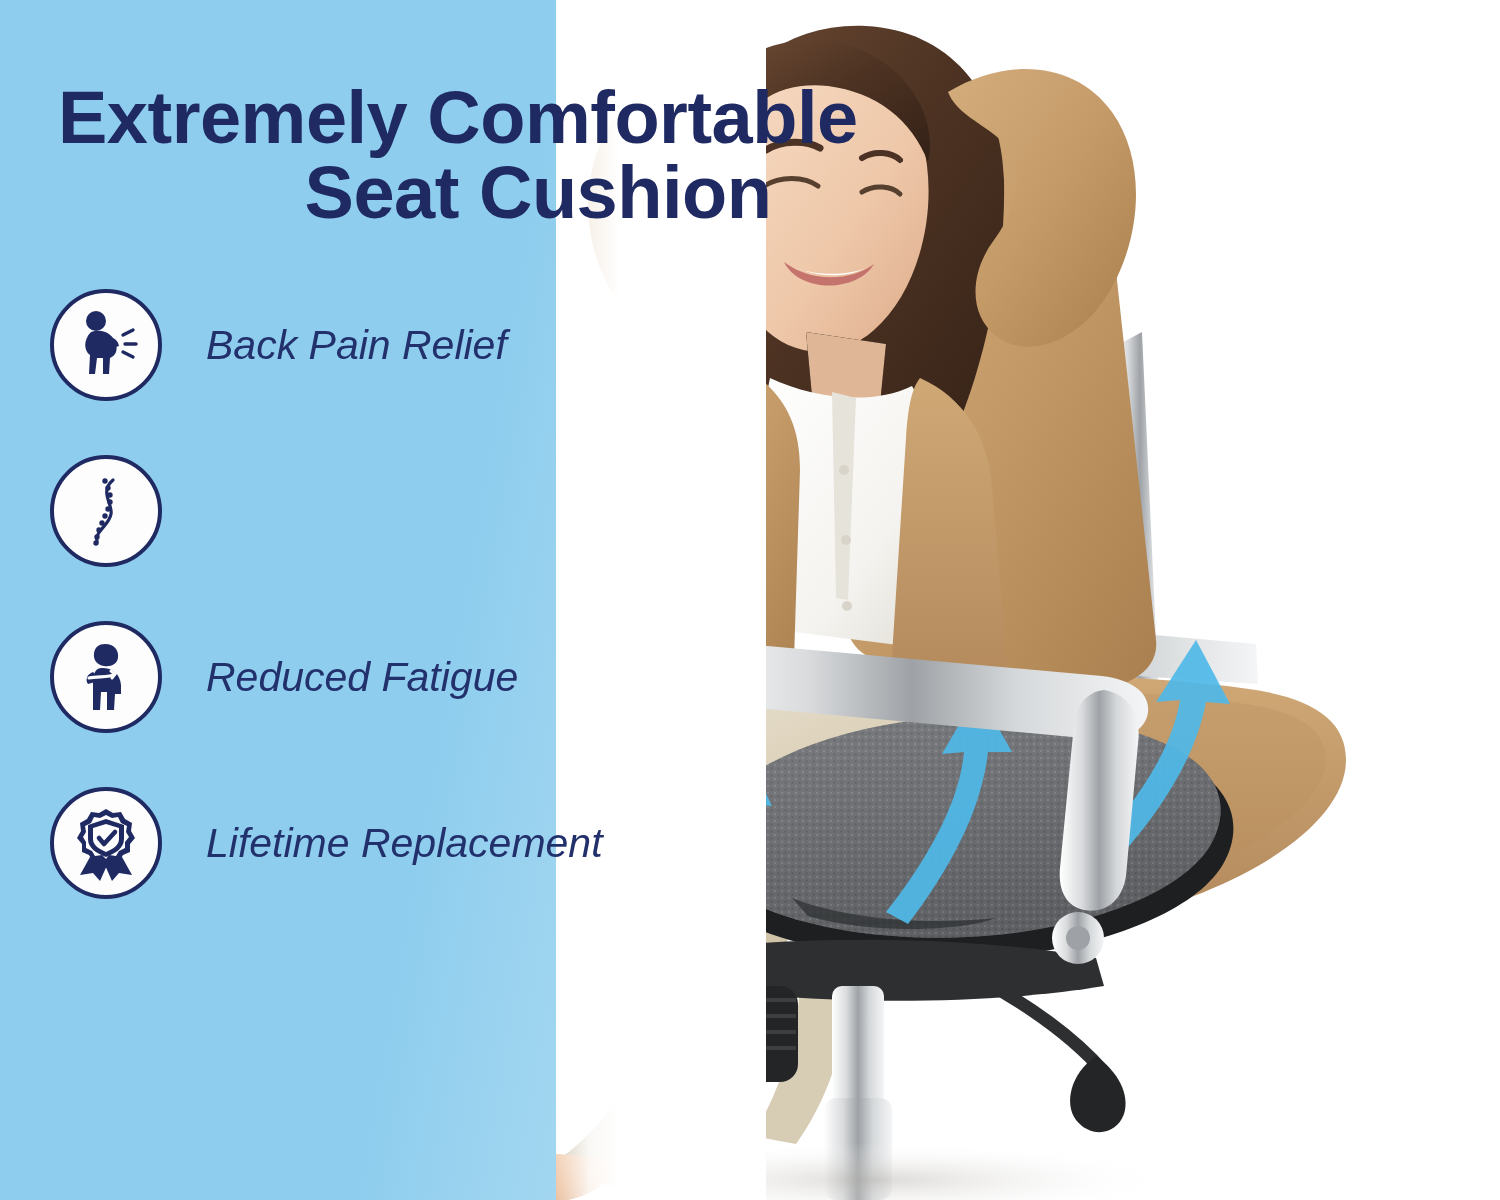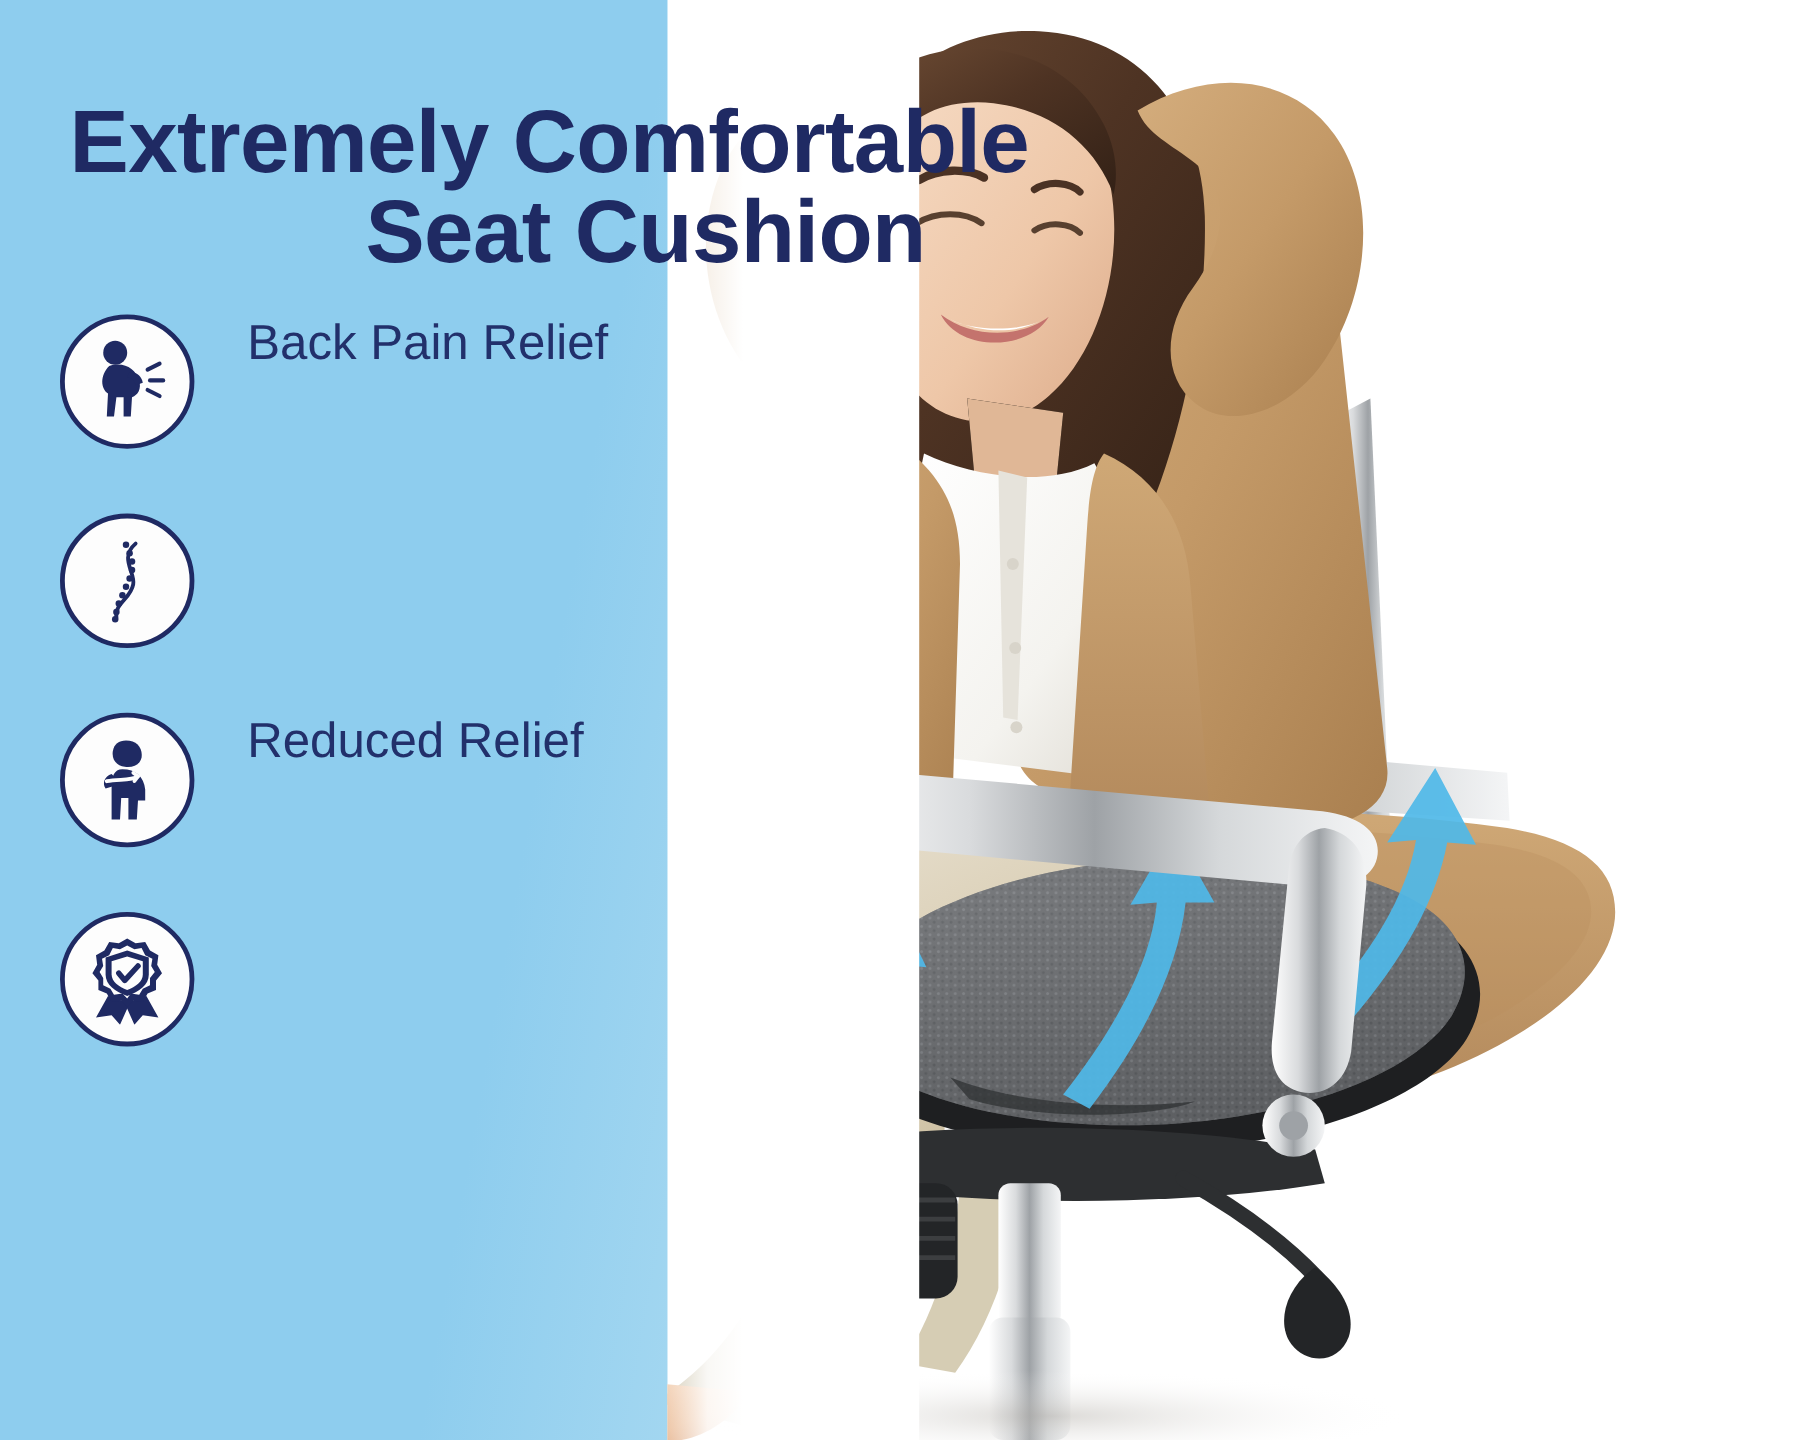--- a/index.html
+++ b/index.html
@@ -18,21 +18,21 @@
     position:absolute;left:58px;top:30px;width:960px;
     font-size:74px;line-height:1.02;font-weight:bold;
     color:#1f2a63;letter-spacing:-0.5px;
     z-index:6;
   }
   .headline .l2{display:block;text-align:center;}
 
   
   .features{position:absolute;left:50px;top:262px;z-index:6;}
   .feature{
-    position:relative;height:166px;display:flex;
+    position:relative;height:166px;display:flex;align-items:center;font-style:italic;
   }
   .badge{
     width:112px;height:112px;border-radius:50%;
     background:#fdfdfd;border:4px solid #1f2a63;
     box-sizing:border-box;flex:0 0 112px;
     display:flex;align-items:center;justify-content:center;
   }
   .badge svg{display:block;}
   .feature-label{
     margin-left:44px;font-size:41px;color:#22306b;
@@ -277,35 +277,36 @@
         <svg width="74" height="74" viewBox="0 0 74 74">
           <g fill="#1f2a63">
             <path d="M36 4 C45 4 50 10 49 18 C48 24 42 27 35 26 C28 25 24 20 25 13 C26 7 30 4 36 4 Z"></path>
             <path d="M33 28 C44 28 51 34 52 45 L52 54 L46 54 L45 70 L38 70 L38 52 L32 52 L31 70 L24 70 L24 44 C24 34 26 28 33 28 Z"></path>
             <path d="M24 32 C18 34 16 40 19 44 L26 42 C24 39 24 36 27 35 Z"></path>
           </g>
           <path d="M20 38 C30 36 40 38 46 34" stroke="#fdfdfd" stroke-width="3.2" fill="none" stroke-linecap="round"></path>
           <path d="M46 34 L42 31 M46 34 L43 38" stroke="#fdfdfd" stroke-width="3" fill="none" stroke-linecap="round"></path>
         </svg>
       </div>
-      <div class="feature-label">Reduced Relief</div>
+      <div class="feature-label">Reduced Fatigue</div>
     </div>
 
     <div class="feature">
       <div class="badge">
         <svg width="76" height="76" viewBox="0 0 76 76">
           <g fill="#1f2a63">
             <path d="M22 52 L12 70 L25 68 L32 76 L40 58 Z"></path>
             <path d="M54 52 L64 70 L51 68 L44 76 L36 58 Z"></path>
           </g>
           <g>
             <path d="M38 4 L45 8 L53 7 L57 14 L64 18 L63 26 L67 33 L62 39 L62 47 L55 50 L51 57 L43 56 L38 61 L33 56 L25 57 L21 50 L14 47 L14 39 L9 33 L13 26 L12 18 L19 14 L23 7 L31 8 Z" fill="#1f2a63"></path>
             <path d="M38 10 L44 13 L50 12 L53 18 L59 21 L58 27 L61 32 L57 37 L57 43 L51 46 L48 51 L41 50 L38 54 L34 50 L27 51 L24 46 L18 43 L18 37 L15 32 L18 27 L17 21 L23 18 L26 12 L32 13 Z" fill="#fdfdfd"></path>
             <path d="M38 14 L56 20 L56 34 C56 43 48 48 38 52 C28 48 20 43 20 34 L20 20 Z" fill="#1f2a63"></path>
             <path d="M38 19 L51 23 L51 34 C51 40 45 44 38 47 C31 44 25 40 25 34 L25 23 Z" fill="#fdfdfd"></path>
             <path d="M31 33 L36 39 L47 27" stroke="#1f2a63" stroke-width="4.6" fill="none" stroke-linecap="round" stroke-linejoin="round"></path>
           </g>
         </svg>
       </div>
+      <div class="feature-label">Lifetime Replacement</div>
     </div>
 
   </div>
 </div>
 
 </body></html>

